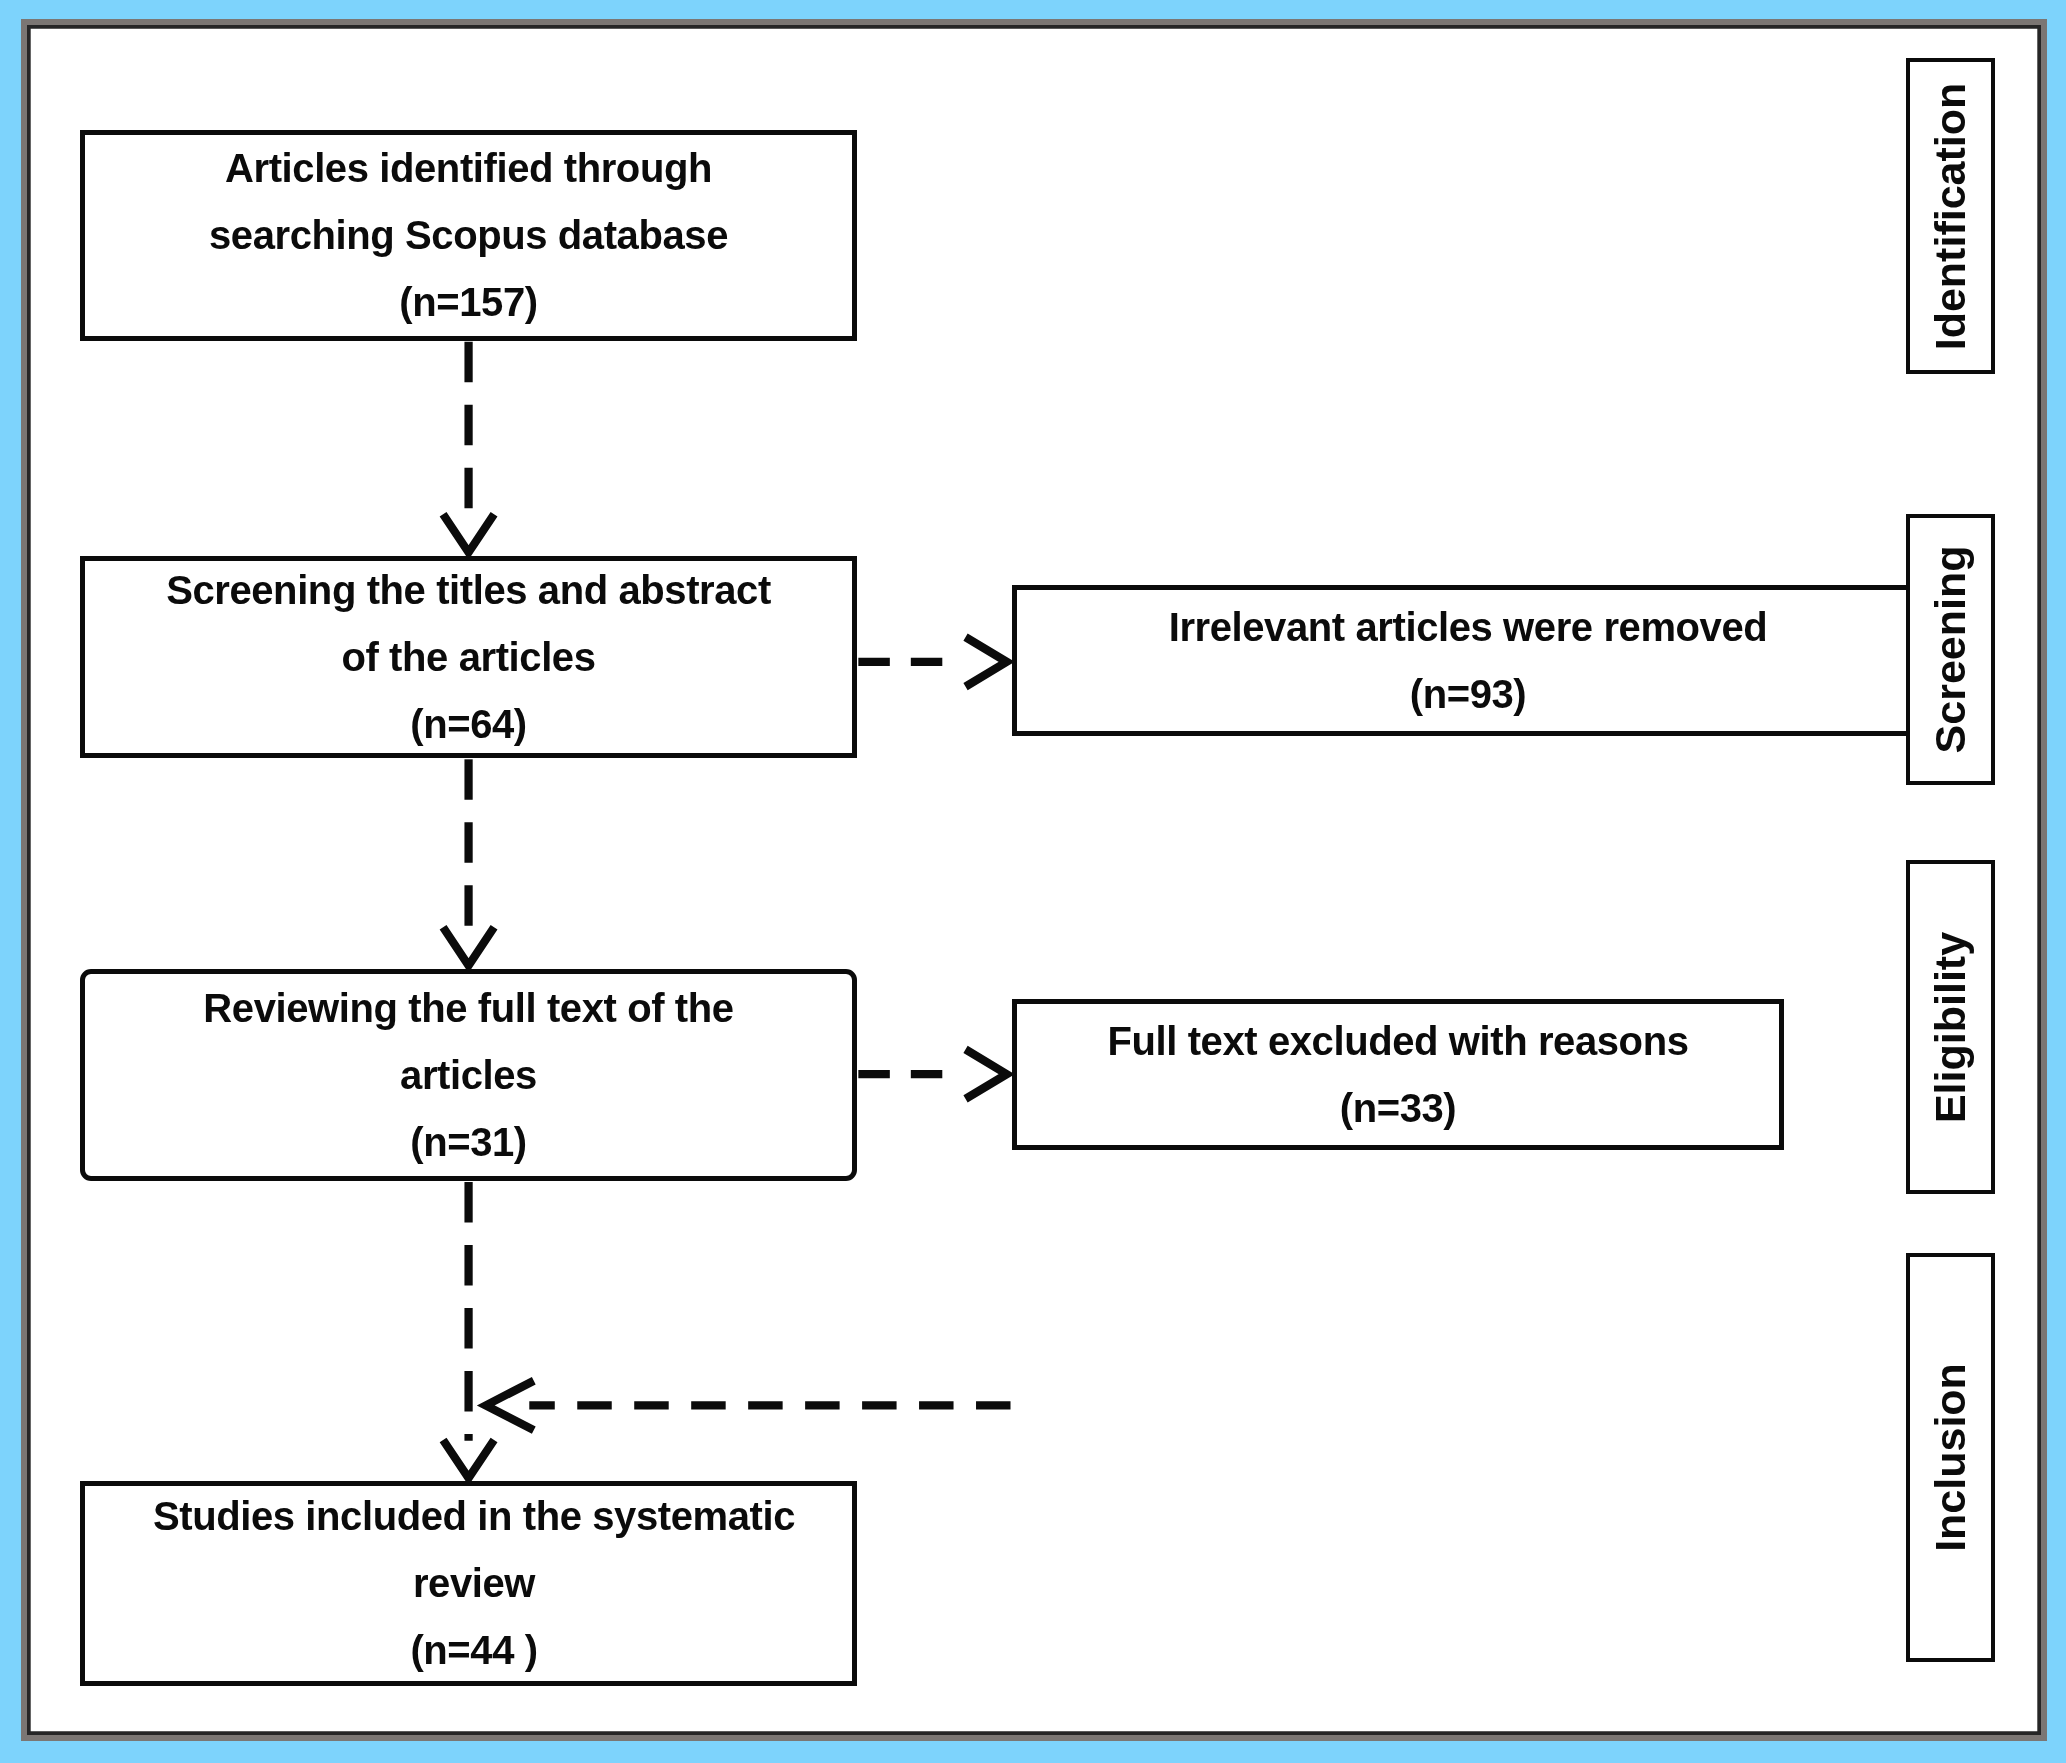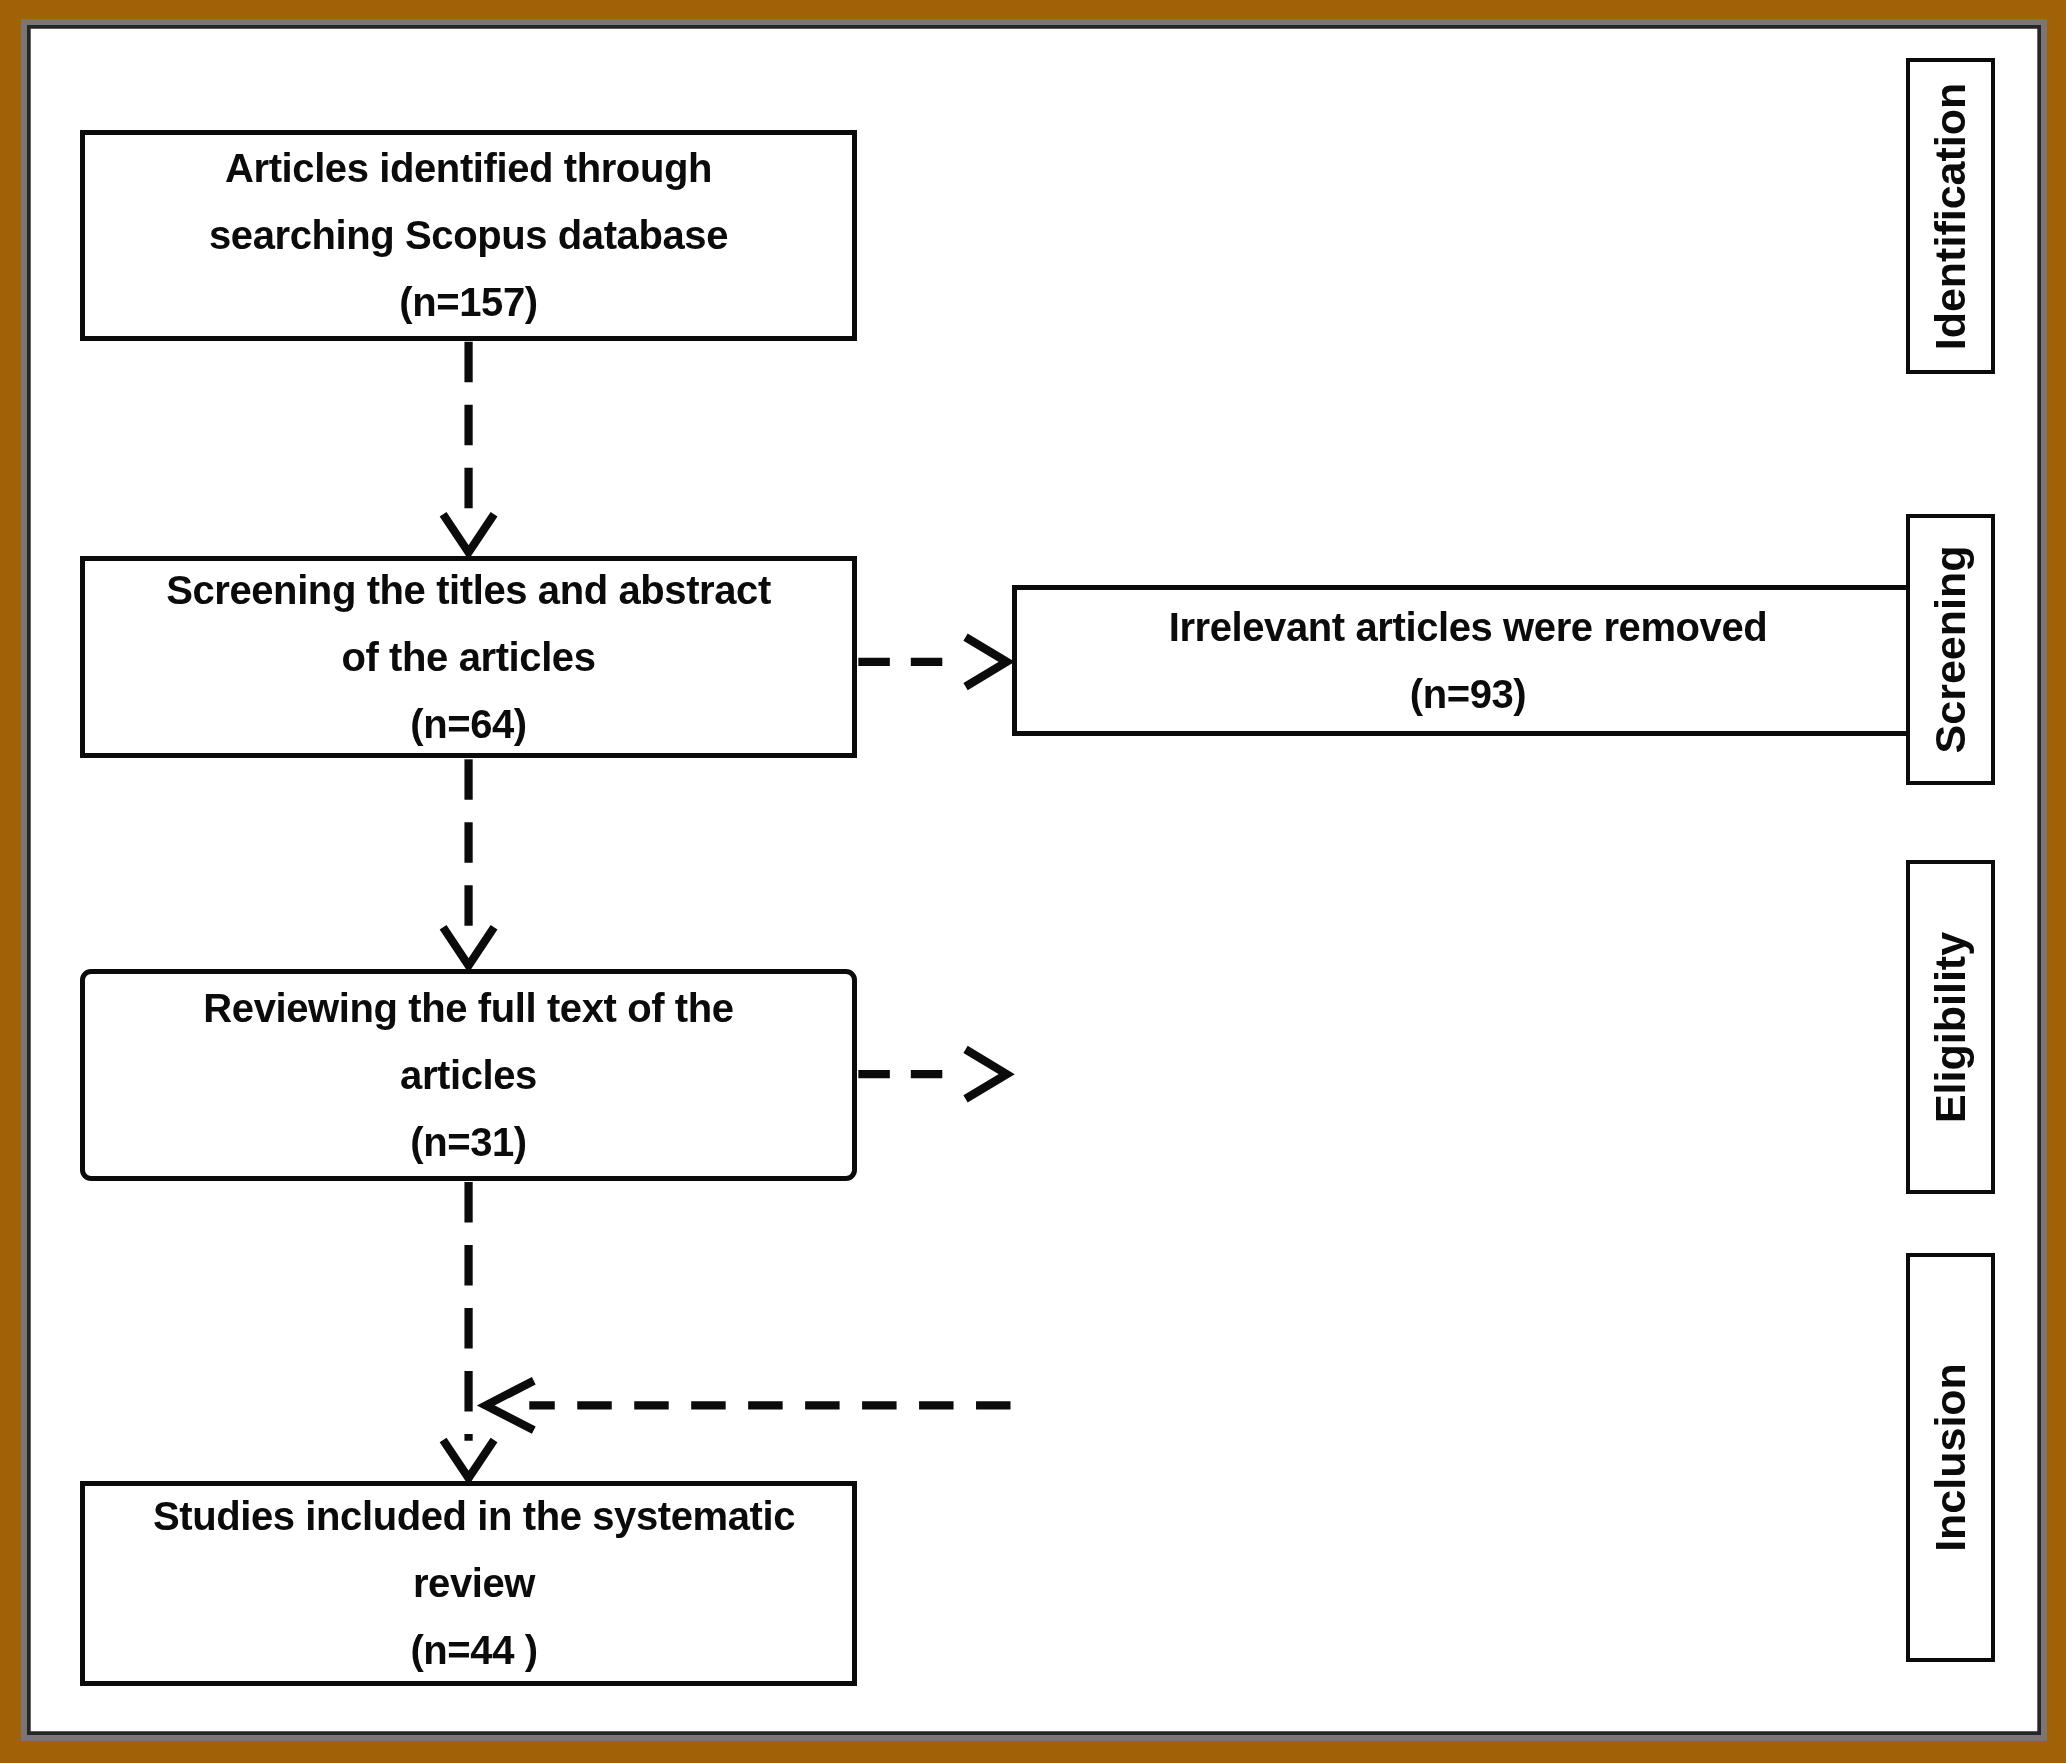--- a/index.html
+++ b/index.html
@@ -4,21 +4,21 @@
 <style>
   html, body {
     margin: 0;
     padding: 0;
     background: #ffffff;
   }
   .stage-canvas {
     position: relative;
     width: 2066px;
     height: 1763px;
-    background: #a16207;
+    background: #7dd3fc;
     font-family: "Liberation Sans", sans-serif;
     font-weight: bold;
     color: #0b0b0b;
     overflow: hidden;
   }
   .outer-frame {
     position: absolute;
     left: 21px;
     top: 19px;
     width: 2026px;
@@ -122,20 +122,22 @@
 (n=64)</div>
   <div class="node box-fulltext-review">Reviewing the full text of the
 articles
 (n=31)</div>
   <div class="node box-included">Studies included in the systematic
 review
 (n=44 )</div>
 
   <div class="node box-irrelevant-removed">Irrelevant articles were removed
 (n=93)</div>
+  <div class="node box-fulltext-excluded">Full text excluded with reasons
+(n=33)</div>
 
   <div class="stage stage-identification">
     <span>Identification</span>
   </div>
   <div class="stage stage-screening">
     <span>Screening</span>
   </div>
   <div class="stage stage-eligibility">
     <span>Eligibility</span>
   </div>

